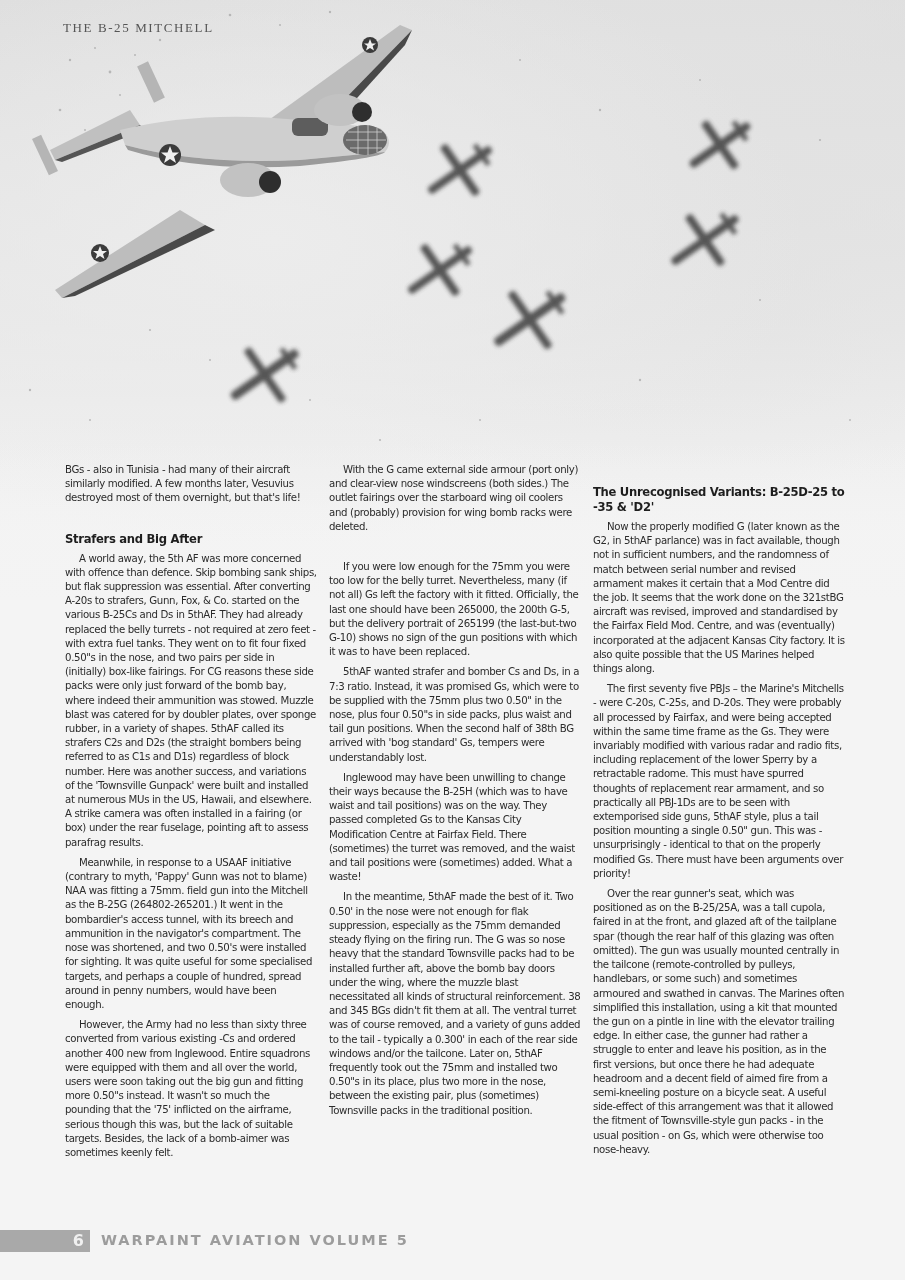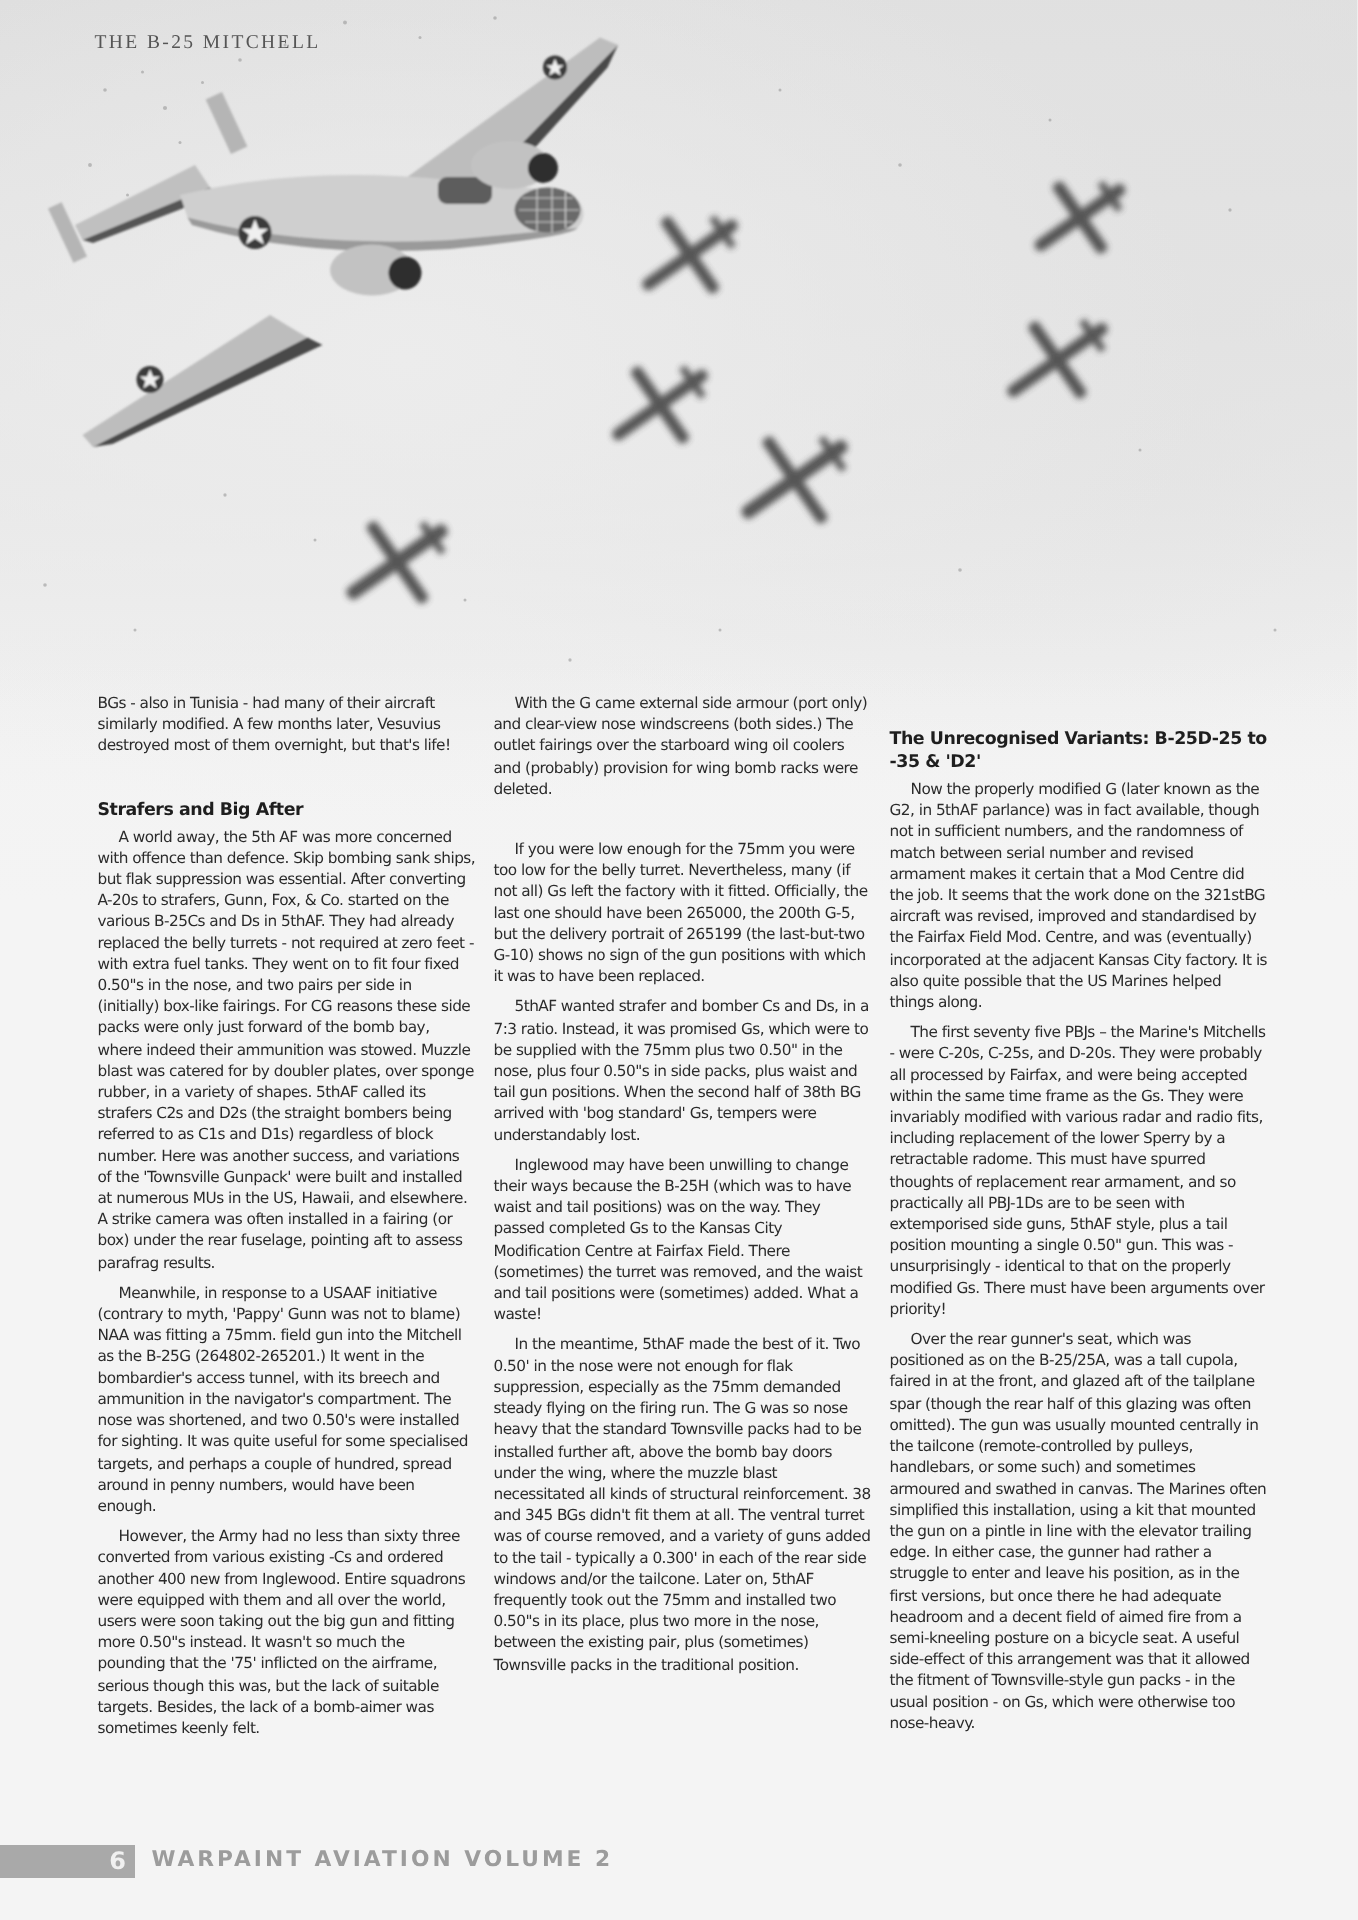--- a/index.html
+++ b/index.html
@@ -211,14 +211,14 @@
   <h2>The Unrecognised Variants: B-25D-25 to -35 &amp; 'D2'</h2>
   <p>Now the properly modified G (later known as the G2, in 5thAF parlance) was in fact available, though not in sufficient numbers, and the randomness of match between serial number and revised armament makes it certain that a Mod Centre did the job. It seems that the work done on the 321stBG aircraft was revised, improved and standardised by the Fairfax Field Mod. Centre, and was (eventually) incorporated at the adjacent Kansas City factory. It is also quite possible that the US Marines helped things along.</p>
   <p>The first seventy five PBJs – the Marine's Mitchells - were C-20s, C-25s, and D-20s. They were probably all processed by Fairfax, and were being accepted within the same time frame as the Gs. They were invariably modified with various radar and radio fits, including replacement of the lower Sperry by a retractable radome. This must have spurred thoughts of replacement rear armament, and so practically all PBJ-1Ds are to be seen with extemporised side guns, 5thAF style, plus a tail position mounting a single 0.50" gun. This was - unsurprisingly - identical to that on the properly modified Gs. There must have been arguments over priority!</p>
   <p>Over the rear gunner's seat, which was positioned as on the B-25/25A, was a tall cupola, faired in at the front, and glazed aft of the tailplane spar (though the rear half of this glazing was often omitted). The gun was usually mounted centrally in the tailcone (remote-controlled by pulleys, handlebars, or some such) and sometimes armoured and swathed in canvas. The Marines often simplified this installation, using a kit that mounted the gun on a pintle in line with the elevator trailing edge. In either case, the gunner had rather a struggle to enter and leave his position, as in the first versions, but once there he had adequate headroom and a decent field of aimed fire from a semi-kneeling posture on a bicycle seat. A useful side-effect of this arrangement was that it allowed the fitment of Townsville-style gun packs - in the usual position - on Gs, which were otherwise too nose-heavy.</p>
 </div>
 
 <div class="footer">
   <div class="footer-bar">
     <span class="page-number">6</span>
   </div>
-  <span class="footer-title">WARPAINT AVIATION VOLUME 2</span>
+  <span class="footer-title">WARPAINT AVIATION VOLUME 5</span>
 </div>
 
 </body></html>

